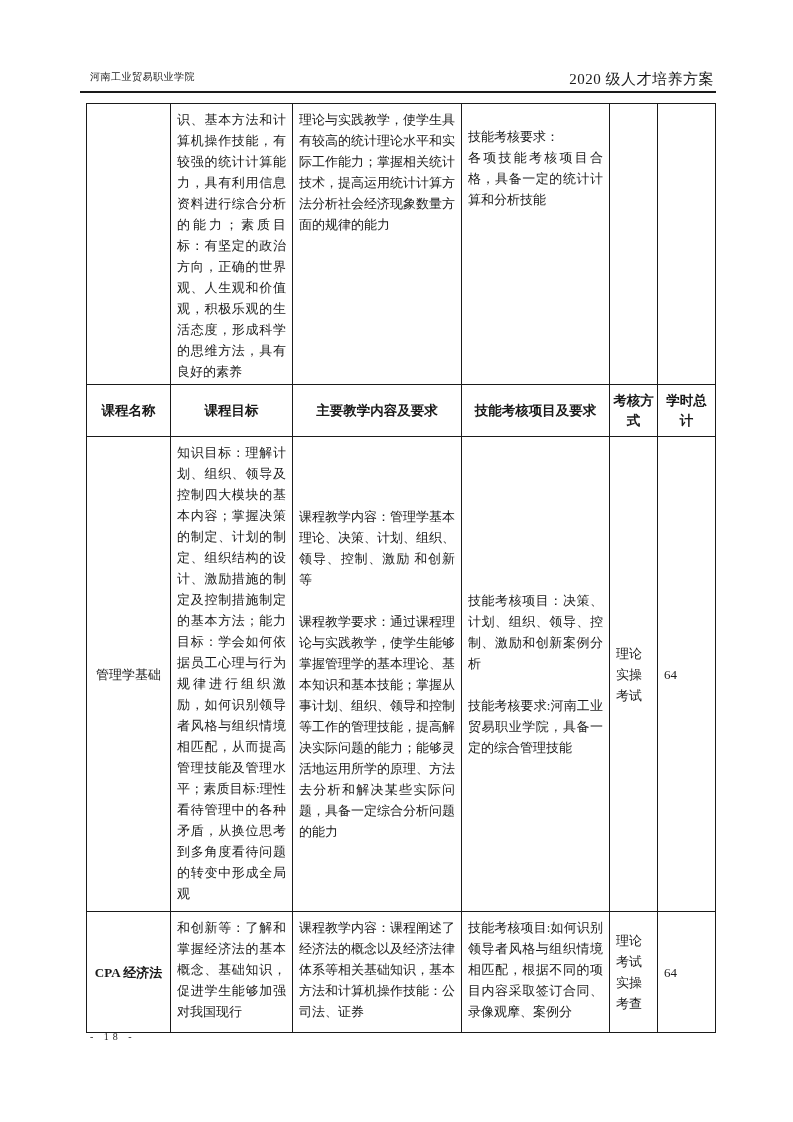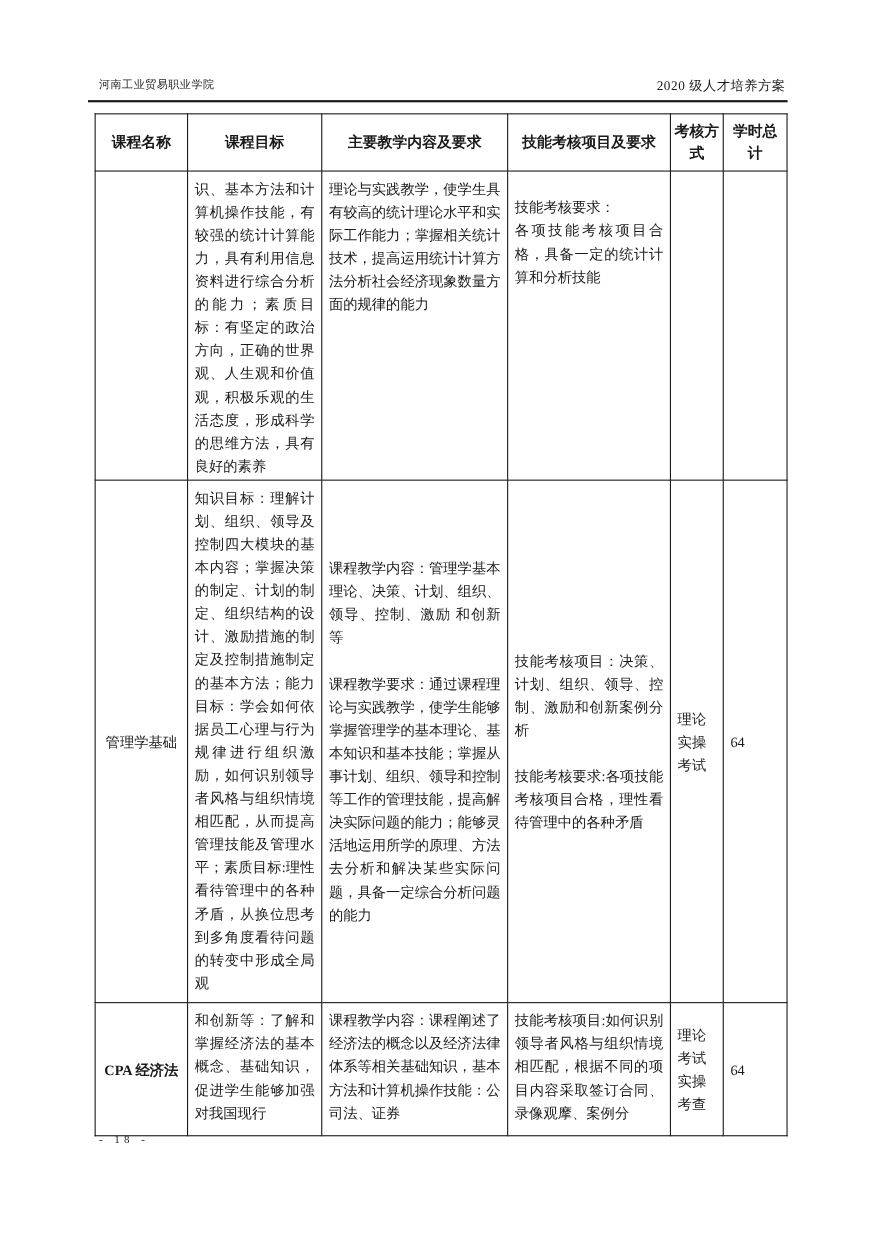--- a/index.html
+++ b/index.html
@@ -19,21 +19,21 @@
     left: 90px;
     top: 70px;
     font-size: 10px;
     letter-spacing: 0.5px;
     white-space: nowrap;
   }
   .page-header-right {
     position: absolute;
     right: 79px;
     top: 70px;
-    font-size: 12px;
+    font-size: 15px;
     letter-spacing: 0.5px;
     white-space: nowrap;
   }
   .header-rule {
     position: absolute;
     left: 80px;
     top: 91px;
     width: 636px;
     height: 2px;
     background: #1a1a1a;
@@ -91,29 +91,20 @@
 <table class="course-table">
   <colgroup>
     <col style="width:84px">
     <col style="width:122px">
     <col style="width:169px">
     <col style="width:148px">
     <col style="width:48px">
     <col style="width:58px">
   </colgroup>
   <tbody>
-    <tr style="height:52px;">
-      <th>课程名称</th>
-      <th>课程目标</th>
-      <th>主要教学内容及要求</th>
-      <th>技能考核项目及要求</th>
-      <th>考核方式</th>
-      <th>学时总计</th>
-    </tr>
-
     <tr style="height:269px;">
       <td class="name-cell">
         <div class="cell-text"></div>
       </td>
       <td class="va-top">
         <div class="cell-text pad-top-sm">识、基本方法和计算机操作技能，有较强的统计计算能力，具有利用信息资料进行综合分析的能力；素质目标：有坚定的政治方向，正确的世界观、人生观和价值观，积极乐观的生活态度，形成科学的思维方法，具有良好的素养</div>
       </td>
       <td class="va-top">
         <div class="cell-text pad-top-sm">理论与实践教学，使学生具有较高的统计理论水平和实际工作能力；掌握相关统计技术，提高运用统计计算方法分析社会经济现象数量方面的规律的能力</div>
       </td>
@@ -122,36 +113,45 @@
 各项技能考核项目合格，具备一定的统计计算和分析技能</div>
       </td>
       <td class="center-cell">
         <div class="cell-text"></div>
       </td>
       <td class="center-cell">
         <div class="cell-text"></div>
       </td>
     </tr>
 
+    <tr style="height:52px;">
+      <th>课程名称</th>
+      <th>课程目标</th>
+      <th>主要教学内容及要求</th>
+      <th>技能考核项目及要求</th>
+      <th>考核方式</th>
+      <th>学时总计</th>
+    </tr>
+
     <tr style="height:475px;">
       <td class="name-cell">
         <div class="cell-text" style="text-align:center;">管理学基础</div>
       </td>
       <td class="va-top">
         <div class="cell-text pad-top-sm">知识目标：理解计划、组织、领导及控制四大模块的基本内容；掌握决策的制定、计划的制定、组织结构的设计、激励措施的制定及控制措施制定的基本方法；能力目标：学会如何依据员工心理与行为规律进行组织激励，如何识别领导者风格与组织情境相匹配，从而提高管理技能及管理水平；素质目标:理性看待管理中的各种矛盾，从换位思考到多角度看待问题的转变中形成全局观</div>
       </td>
       <td>
         <div class="cell-text">课程教学内容：管理学基本理论、决策、计划、组织、领导、控制、激励 和创新等
 
 课程教学要求：通过课程理论与实践教学，使学生能够掌握管理学的基本理论、基本知识和基本技能；掌握从事计划、组织、领导和控制等工作的管理技能，提高解决实际问题的能力；能够灵活地运用所学的原理、方法去分析和解决某些实际问题，具备一定综合分析问题的能力</div>
       </td>
       <td>
         <div class="cell-text">技能考核项目：决策、计划、组织、领导、控制、激励和创新案例分析
 
-技能考核要求:各项技能考核项目合格，理性看待管理中的各种矛盾</div>
+技能考核要求:河南工业贸易职业学院，具备一定的综合管理技能</div>
       </td>
       <td class="center-cell">
         <div class="cell-text">理论
 实操
 考试</div>
       </td>
       <td class="center-cell">
         <div class="cell-text">64</div>
       </td>
     </tr>

